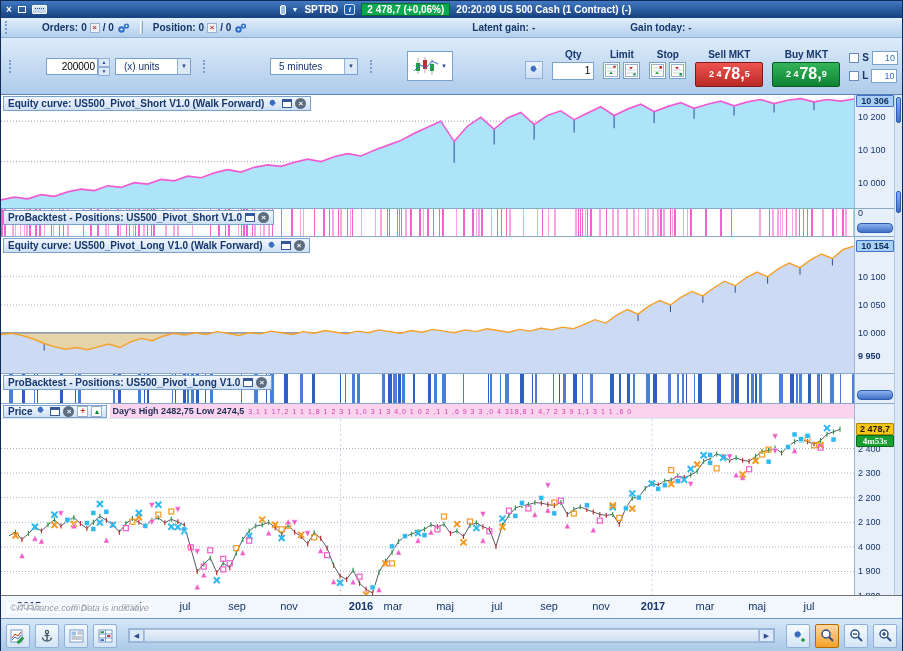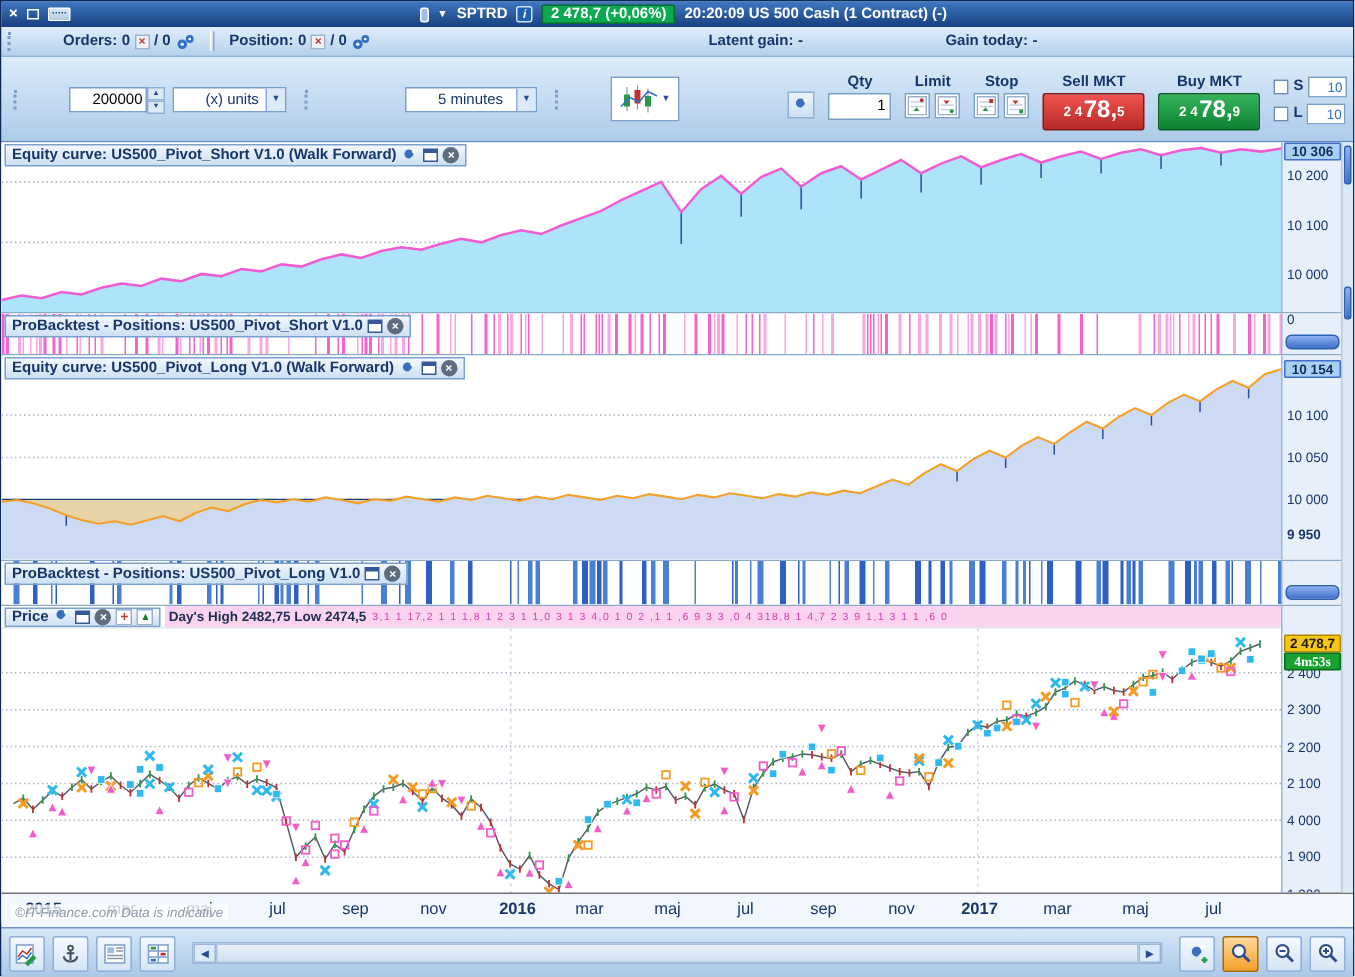--- a/index.html
+++ b/index.html
@@ -34,21 +34,21 @@
 
   
   .trade-bar{height:57px;flex:0 0 57px;display:flex;align-items:center;padding:0 4px;
     background:linear-gradient(#dcebfa,#aecbe9);border-bottom:1px solid #5a82b4}
   .spinner{display:flex;align-items:center}
   .spinner input{width:52px;height:17px;border:1px solid #7aa0cc;font-size:10px;text-align:right;padding:0 2px}
   .spin-btns{display:flex;flex-direction:column;width:12px;height:17px}
   .spin-btns span{flex:1;font-size:5px;line-height:7px;background:#dce9f7;border:1px solid #8fb0d8;color:#2a4d8f;
     text-align:center;cursor:pointer}
   .select{display:inline-flex;align-items:center;background:#fff;border:1px solid #7aa0cc;height:17px;font-size:10px;
-    padding-left:21px;cursor:pointer;white-space:nowrap}
+    padding-left:8px;cursor:pointer;white-space:nowrap}
   .select .caret{width:13px;height:15px;background:#dce9f7;border-left:1px solid #8fb0d8;color:#2a4d8f;font-size:6px;
     display:inline-flex;align-items:center;justify-content:center;margin-left:4px}
   .chart-type-btn{width:46px;height:30px;background:#fff;border:1px solid #7aa0cc;display:inline-flex;align-items:center;
     justify-content:center;gap:2px;cursor:pointer}
   .trade-right{margin-left:auto;display:flex;align-items:flex-start;gap:9px;padding-top:3px}
   .t-col{display:flex;flex-direction:column;align-items:center;gap:2px}
   .t-label{font-size:10px;font-weight:bold;color:#17366b}
   .t-col input{width:42px;height:18px;border:1px solid #7aa0cc;font-size:10px;text-align:right;padding:0 3px}
   .pair{display:flex;gap:3px}
   .ord-ico{width:17px;height:17px;background:#fff;border:1px solid #7aa0cc;display:inline-flex;cursor:pointer;
@@ -1313,21 +1313,21 @@
     </div>
   </div>
 
   <div class="date-axis">
       <span class="dlabel year" style="left: 28px;">2015</span>
       <span class="dlabel" style="left: 80px;">mar</span>
       <span class="dlabel" style="left: 132px;">maj</span>
       <span class="dlabel" style="left: 184px;">jul</span>
       <span class="dlabel" style="left: 236px;">sep</span>
       <span class="dlabel" style="left: 288px;">nov</span>
-      <span class="dlabel year" style="left: 344px;">2016</span>
+      <span class="dlabel year" style="left: 360px;">2016</span>
       <span class="dlabel" style="left: 392px;">mar</span>
       <span class="dlabel" style="left: 444px;">maj</span>
       <span class="dlabel" style="left: 496px;">jul</span>
       <span class="dlabel" style="left: 548px;">sep</span>
       <span class="dlabel" style="left: 600px;">nov</span>
       <span class="dlabel year" style="left: 652px;">2017</span>
       <span class="dlabel" style="left: 704px;">mar</span>
       <span class="dlabel" style="left: 756px;">maj</span>
       <span class="dlabel" style="left: 808px;">jul</span>
     </div>

